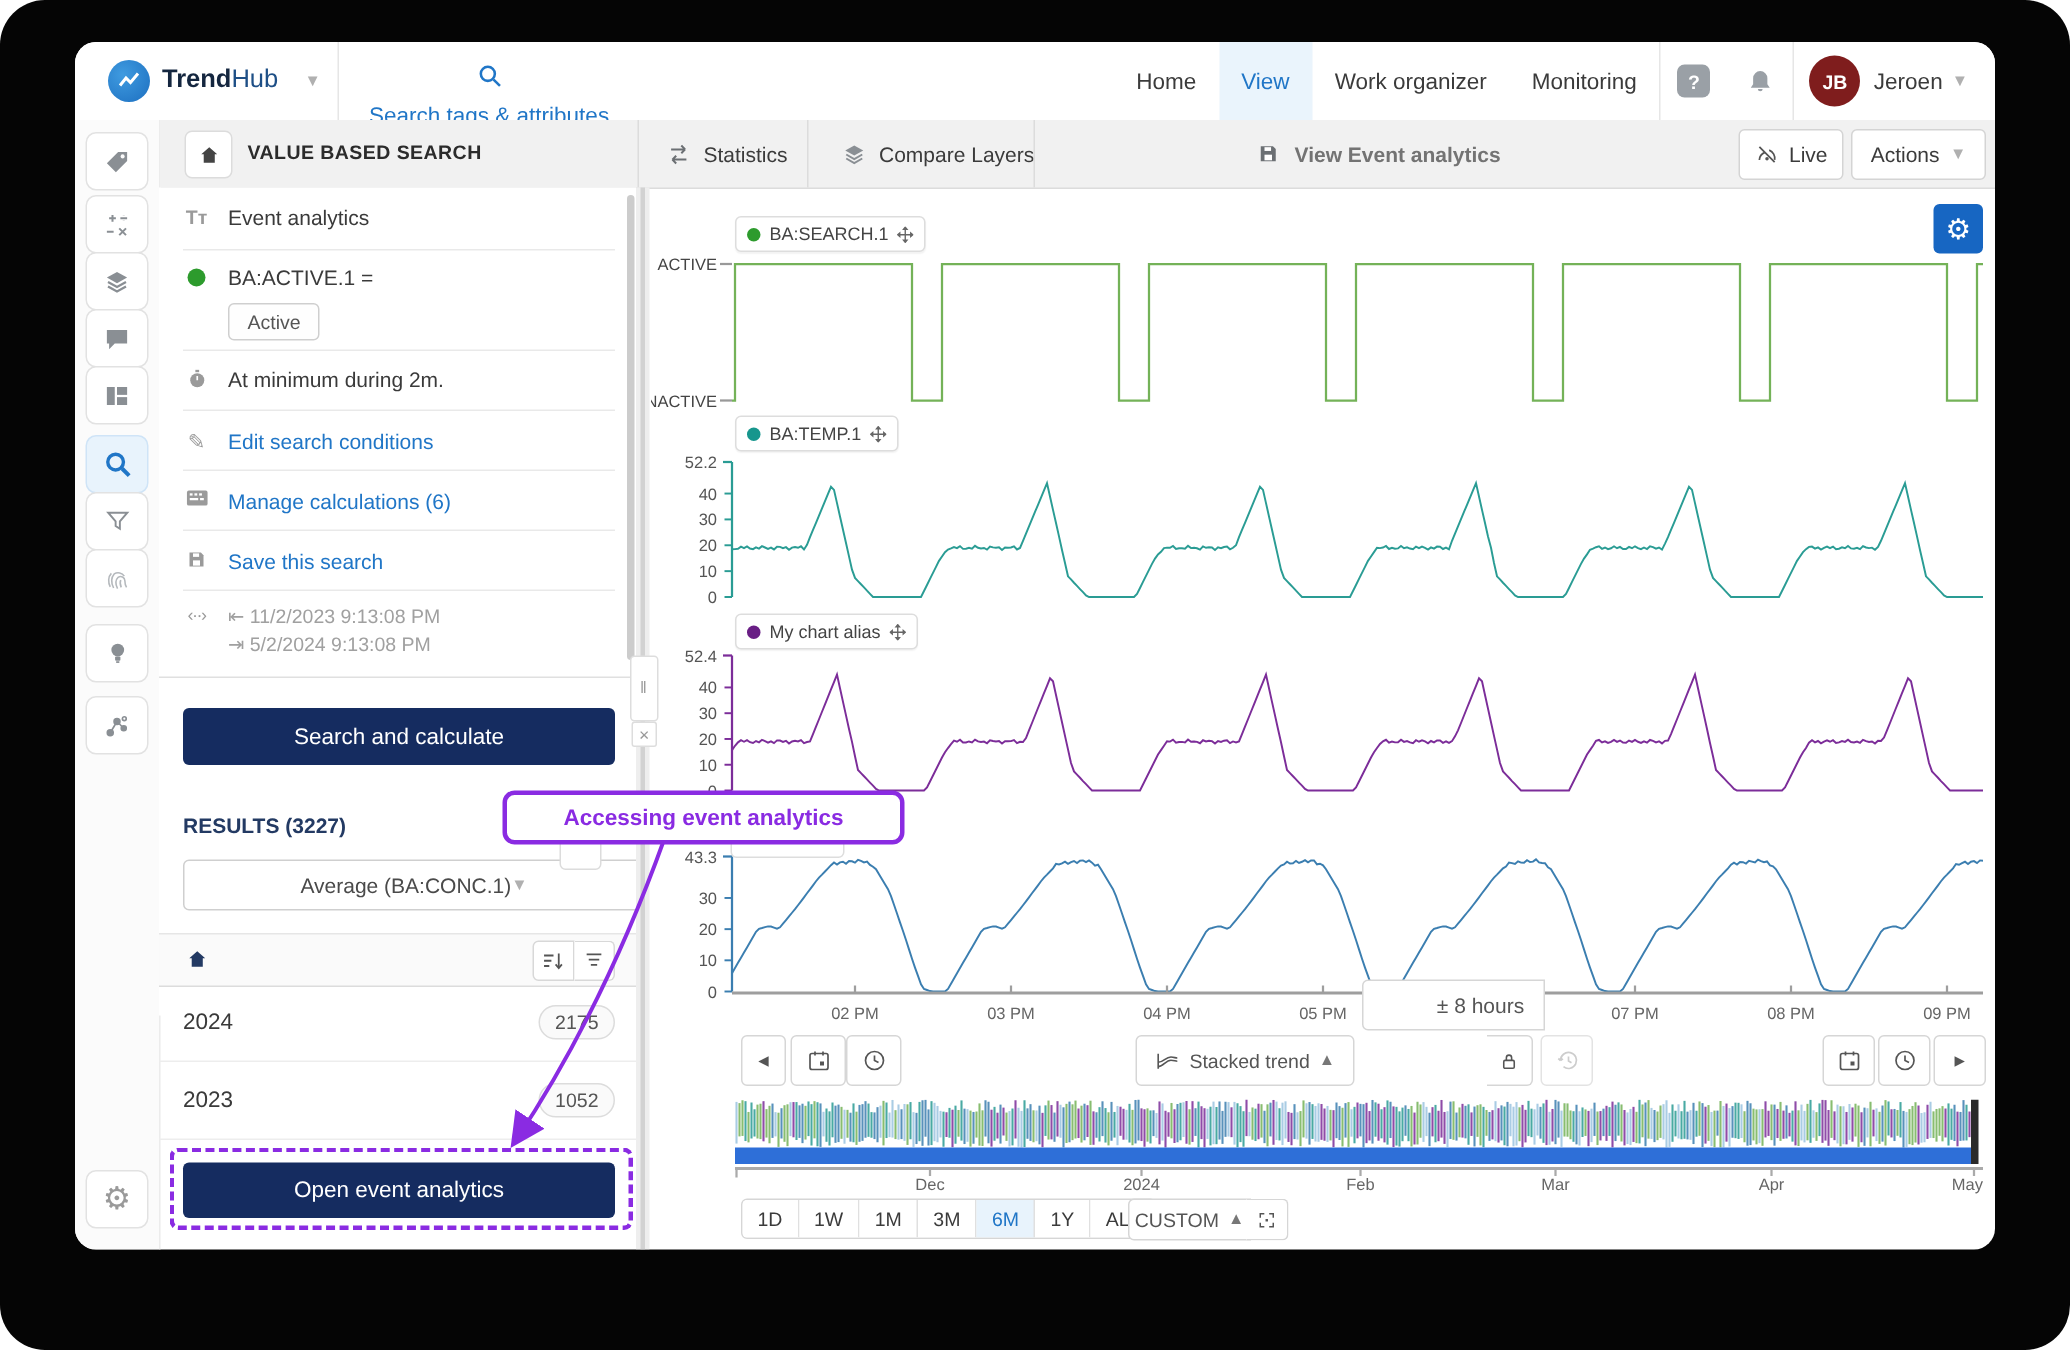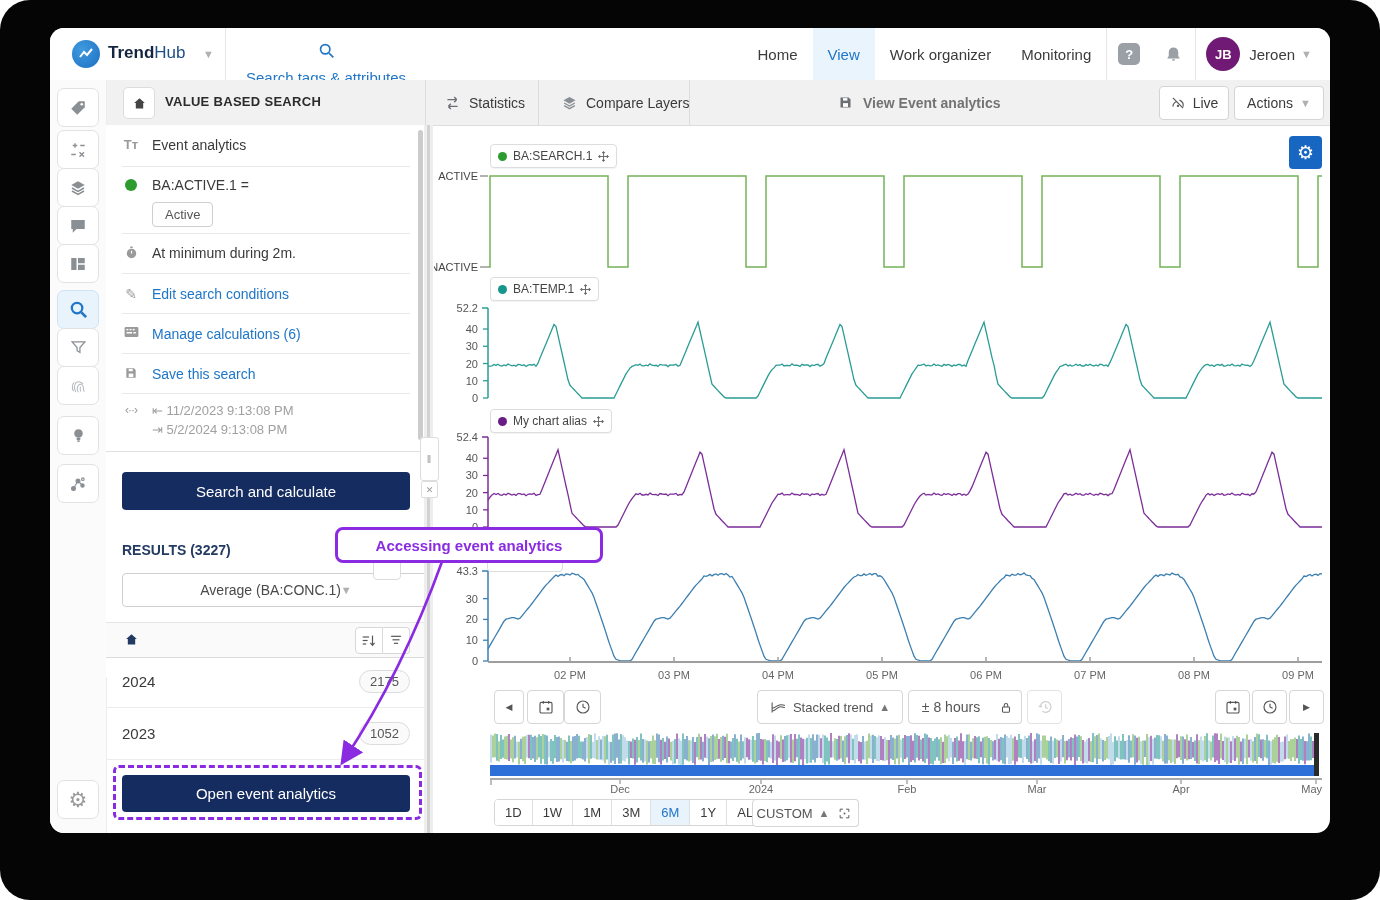--- a/index.html
+++ b/index.html
@@ -16,21 +16,21 @@
   .brand .hub{font-weight:normal;color:#1e4f86;}
   .caret{color:#b0b0b0;font-size:11px;}
   .vline{position:absolute;width:1px;background:#e6e6e6;}
   .searchbar{position:absolute;left:196px;top:14px;display:flex;align-items:center;gap:10px;color:#2076c7;font-size:15px;flex-direction:column;}
   .navitems{position:absolute;right:8px;top:0;height:52px;display:flex;align-items:center;gap:0;}
   .navitem{padding:0 15px;font-size:15px;color:#3b3b3b;height:52px;display:flex;align-items:center;cursor:pointer;}
   .navitem.active{color:#2076c7;background:#eaf4fc;}
   .nav-iconbtn{width:44px;height:52px;display:flex;align-items:center;justify-content:center;}
   .helpbox{width:22px;height:22px;background:#9aa0a6;border-radius:5px;color:#fff;font-size:13px;font-weight:bold;
      display:flex;align-items:center;justify-content:center;position:relative;}
-  .avatar{width:34px;height:34px;border-radius:50%;background:#701a75;color:#fff;font-weight:bold;font-size:13px;
+  .avatar{width:34px;height:34px;border-radius:50%;background:#7f1d1d;color:#fff;font-weight:bold;font-size:13px;
      display:flex;align-items:center;justify-content:center;}
   .username{font-size:15px;color:#3b3b3b;margin:0 6px 0 9px;}
   
   .toolbar{position:absolute;left:56px;top:52px;width:1224px;height:45px;background:#f1f1f1;border-bottom:1px solid #dcdcdc;}
   .tool-home{position:absolute;left:17px;top:7px;width:30px;height:30px;background:#fff;border:1px solid #dcdcdc;border-radius:5px;
      display:flex;align-items:center;justify-content:center;}
   .tool-title{position:absolute;left:59px;top:14px;font-size:13px;font-weight:bold;color:#2b2b2b;letter-spacing:.3px;}
   .tool-sec{position:absolute;top:0;height:45px;display:flex;align-items:center;gap:8px;font-size:14px;color:#3b3b3b;padding:0 18px;}
   .view-title{position:absolute;left:732px;top:0;height:45px;display:flex;align-items:center;gap:10px;font-size:14px;font-weight:bold;color:#737373;}
   .btn-white{background:#fff;border:1px solid #d4d4d4;border-radius:4px;height:32px;display:flex;align-items:center;
@@ -508,21 +508,21 @@
     <svg width="17" height="15" viewBox="0 0 24 20">
         <g fill="none" stroke="#555" stroke-width="1.5">
           <path d="M3 17V3"></path>
           <path d="M3 15c5 0 7-6 12-6 3 0 4 1 6 1"></path>
           <path d="M3 11c5 0 7-5 12-5 3 0 4 1 6 1"></path>
         </g>
       </svg>
     <span>Stacked trend</span>
     <span class="caret" style="color:#777;">▲</span>
   </div>
-  <div class="smallbtn" style="left:858px;top:662px;width:84px;height:32px;border-radius:4px 0 0 4px;">
+  <div class="smallbtn" style="left:858px;top:625px;width:84px;height:32px;border-radius:4px 0 0 4px;padding-left:36px;">
     <span style="font-size:14px;">± 8 hours</span>
   </div>
   <div class="smallbtn" style="left:941px;top:662px;width:30px;height:32px;border-radius:0 4px 4px 0;border-left:none;">
     <svg width="14" height="15" viewBox="0 0 24 24">
         <rect x="6" y="11" width="12" height="9" rx="1.5" fill="none" stroke="#555" stroke-width="1.8"></rect>
         <path d="M9 11V8a3 3 0 0 1 6 0v3" fill="none" stroke="#555" stroke-width="1.8"></path>
       </svg>
   </div>
   <div class="smallbtn disabled" style="left:977px;top:662px;width:33px;height:32px;">
     <svg width="16" height="16" viewBox="0 0 24 24">

